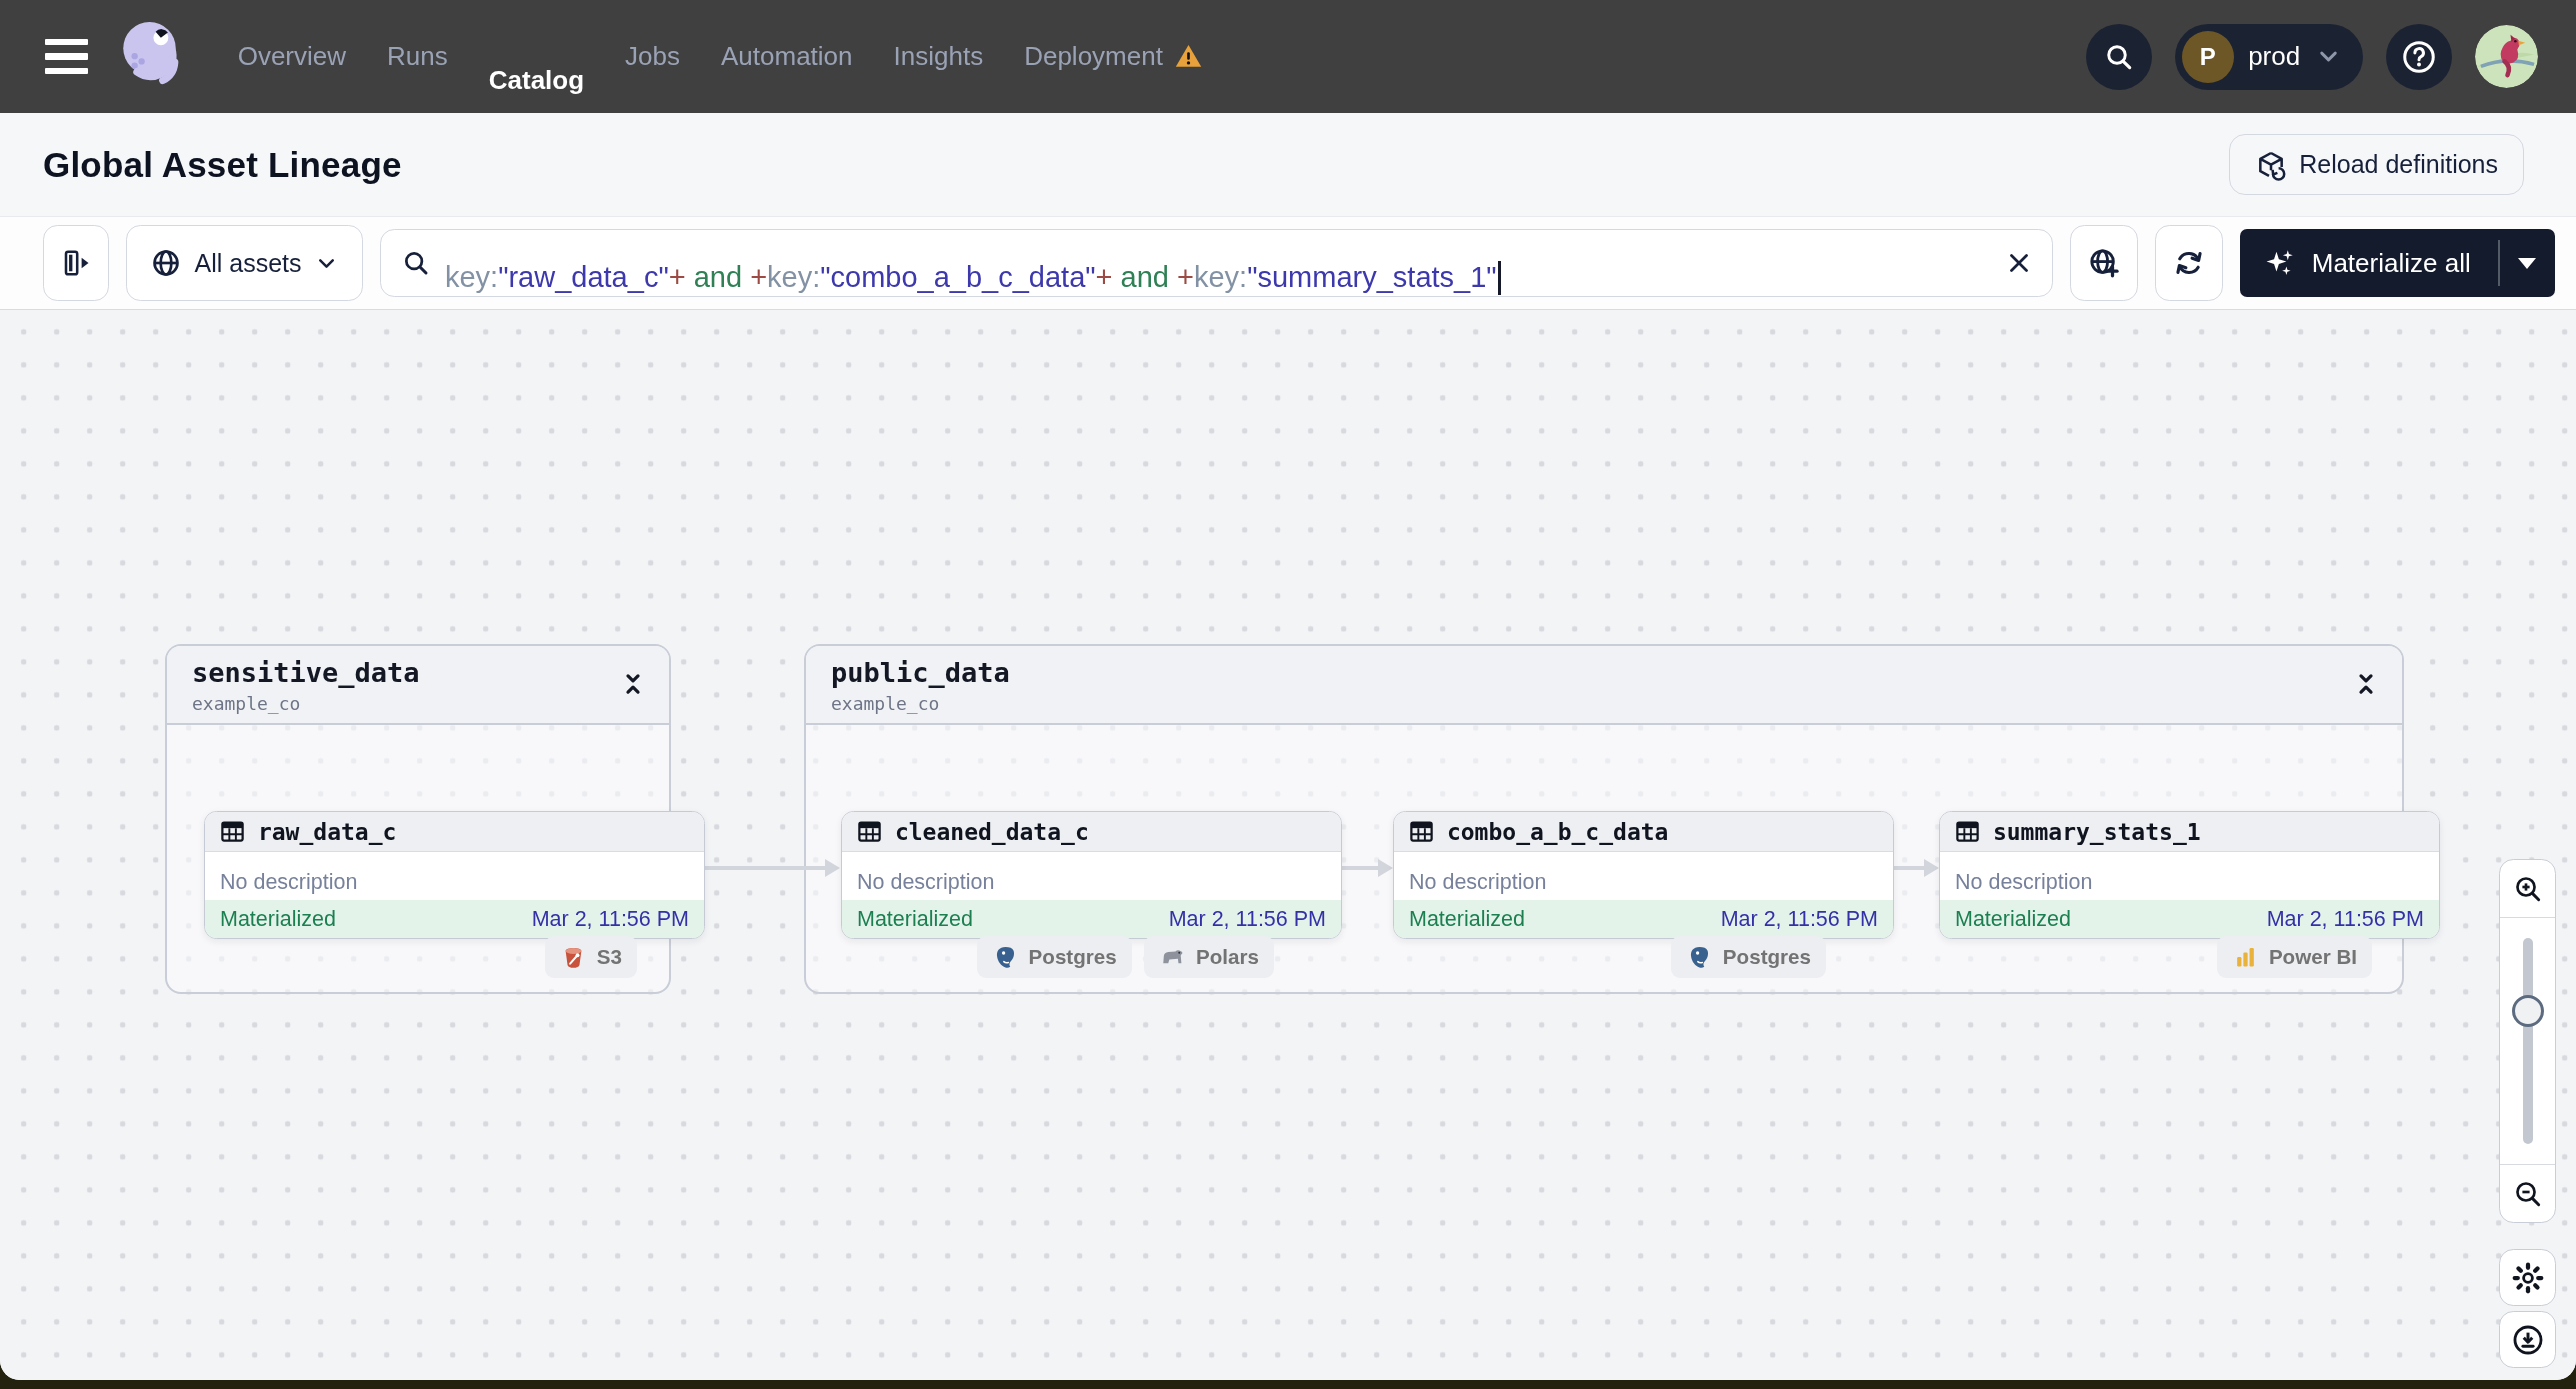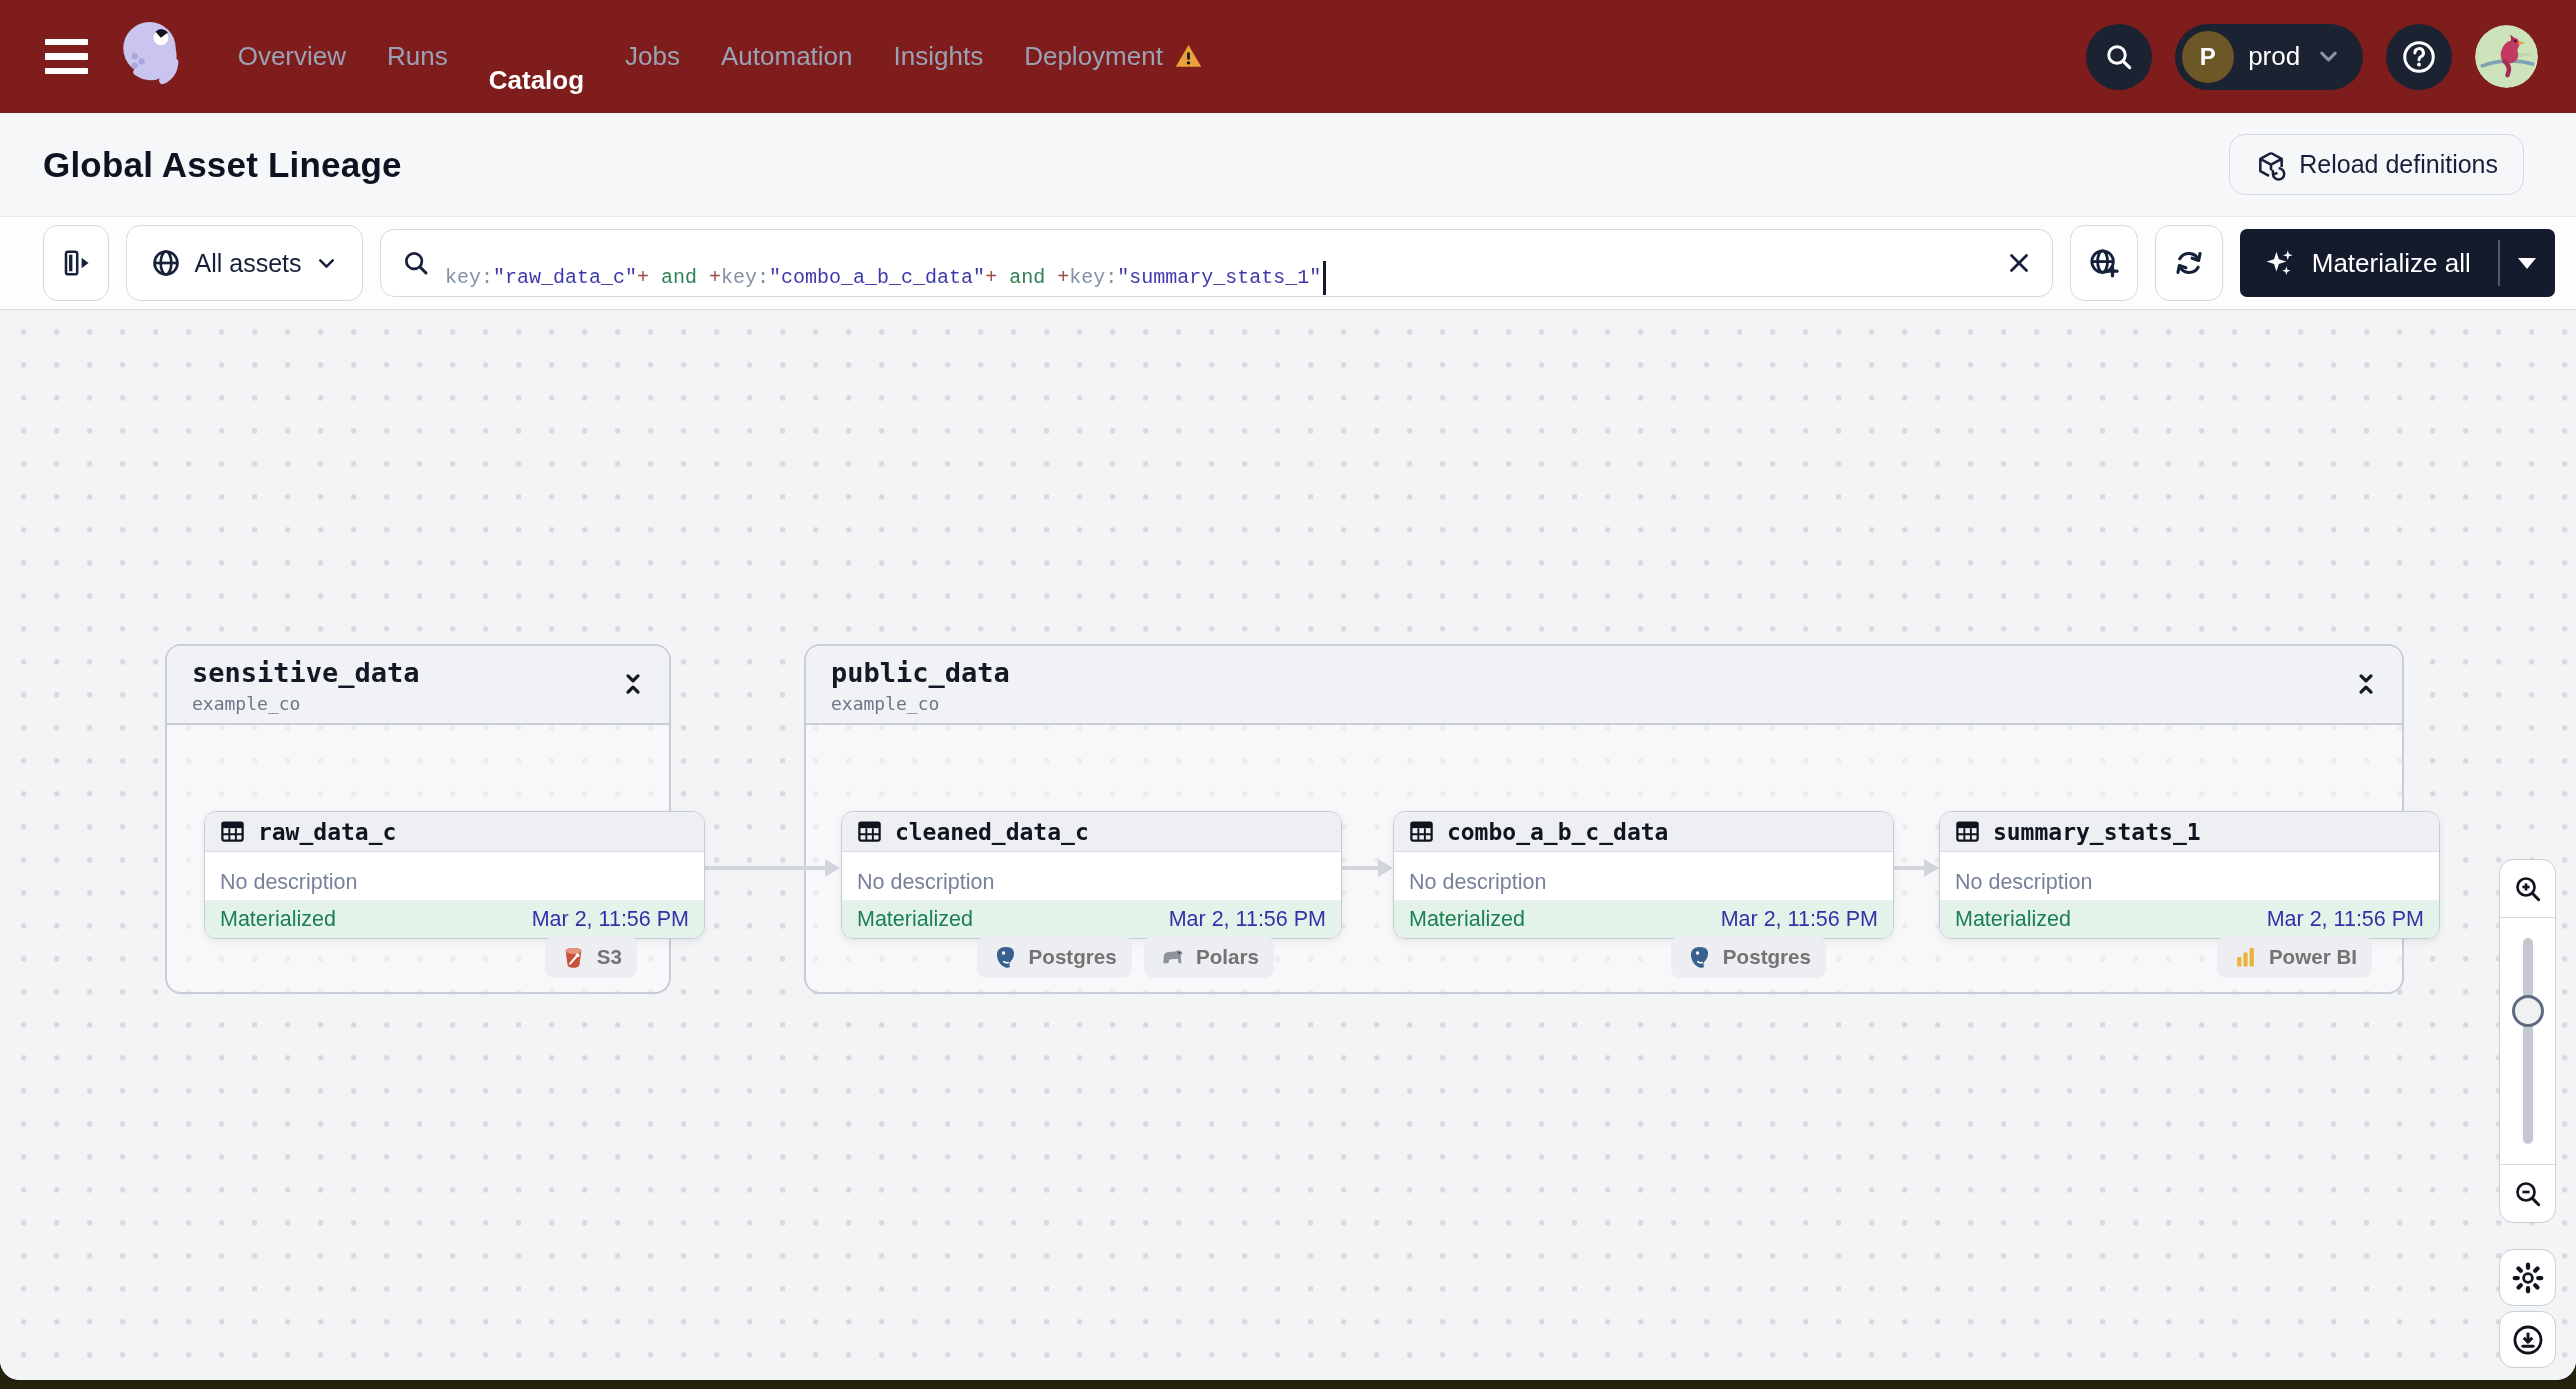--- a/index.html
+++ b/index.html
@@ -2,21 +2,21 @@
 <html style="font-size:14.3px"><head>
 <meta charset="utf-8">
 <style>
   * { box-sizing: border-box; margin: 0; padding: 0; }
   html,body { width: 2576px; height: 1389px; overflow: hidden; background: #23220f; }
   body { font-family: "Liberation Sans", sans-serif; }
   .app { width: 2576px; height: 1380px; display: flex; flex-direction: column;
          border-radius: 0 0 19.7px 19.7px; overflow: hidden; background: #f3f4f6; }
 
   
-  .topnav { height: 113px; flex: 0 0 113px; background: #7f1d1d; display: flex; align-items: center;
+  .topnav { height: 113px; flex: 0 0 113px; background: #404040; display: flex; align-items: center;
             padding: 0 38px 0 45px; gap: 23px; }
   .hamburger { width: 43px; height: 36px; display: flex; flex-direction: column; justify-content: space-between; cursor: pointer; }
   .hamburger span { display: block; height: 6.3px; background: #ffffff; border-radius: 0.9px; }
   .navlinks { display: flex; align-items: center; gap: 41px; margin-left: 19.7px; }
   .navlink { font-size: 26px; color: #9aa2b5; cursor: pointer; display: flex; align-items: center; gap: 10.7px; }
   .navlink.active { color: #ffffff; font-weight: 700; margin-top: 48px; }
   .topnav .spacer { flex: 1; }
   .nav-right { display: flex; align-items: center; gap: 23px; }
   .circle-btn { width: 66px; height: 66px; border-radius: 50%; background: #1b2232; display: flex;
                 align-items: center; justify-content: center; cursor: pointer; }
@@ -37,21 +37,21 @@
 
   
   .toolbar { height: 93px; flex: 0 0 93px; background: #fdfdfe; border-bottom: 1.8px solid #d8dbe2;
              display: flex; align-items: center; gap: 17px; padding: 0 21.5px 0 43px; }
   .tool-btn { height: 76px; min-width: 59px; border: 1.8px solid #d4d8e0; border-radius: 14.3px; background: #fff;
               display: flex; align-items: center; justify-content: center; gap: 12.5px; padding: 0 16px;
               cursor: pointer; font-size: 25px; color: #16203a; font-family: "Liberation Sans", sans-serif; }
   .scope-btn { padding: 0 23px; }
   .searchbox { flex: 1; height: 68px; border: 1.8px solid #d4d8e0; border-radius: 14.3px; background: #fff;
                display: flex; align-items: center; padding: 0 18px 0 19.7px; gap: 14.3px; cursor: text; }
-  .query { flex: 1; font-family: Liberation Mono, monospace; font-size: 20px; white-space: pre;
+  .query { flex: 1; font-family: Liberation Sans, sans-serif; font-size: 29px; white-space: pre;
            overflow: hidden; display: flex; align-items: center; margin-top: 29px; }
   .q-key { color: #8292a4; } .q-string { color: #3d39ad; } .q-op { color: #9c4a43; } .q-kw { color: #2f8054; }
   .caret-bar { display: inline-block; width: 2.7px; height: 34px; background: #15192a; margin-left: 1.8px; }
   .split-btn { height: 68px; display: flex; align-items: stretch; background: #141b2d; border-radius: 7px;
                overflow: hidden; cursor: pointer; }
   .split-main { display: flex; align-items: center; gap: 14.3px; padding: 0 27px 0 23px; color: #fff; font-size: 26px; }
   .split-div { width: 1.8px; background: rgba(255,255,255,.28); margin: 10.7px 0; }
   .split-caret { width: 55px; display: flex; align-items: center; justify-content: center; }
   .caret-down { width: 0; height: 0; border-left: 9.8px solid transparent; border-right: 9.8px solid transparent;
                 border-top: 11.6px solid #fff; }

